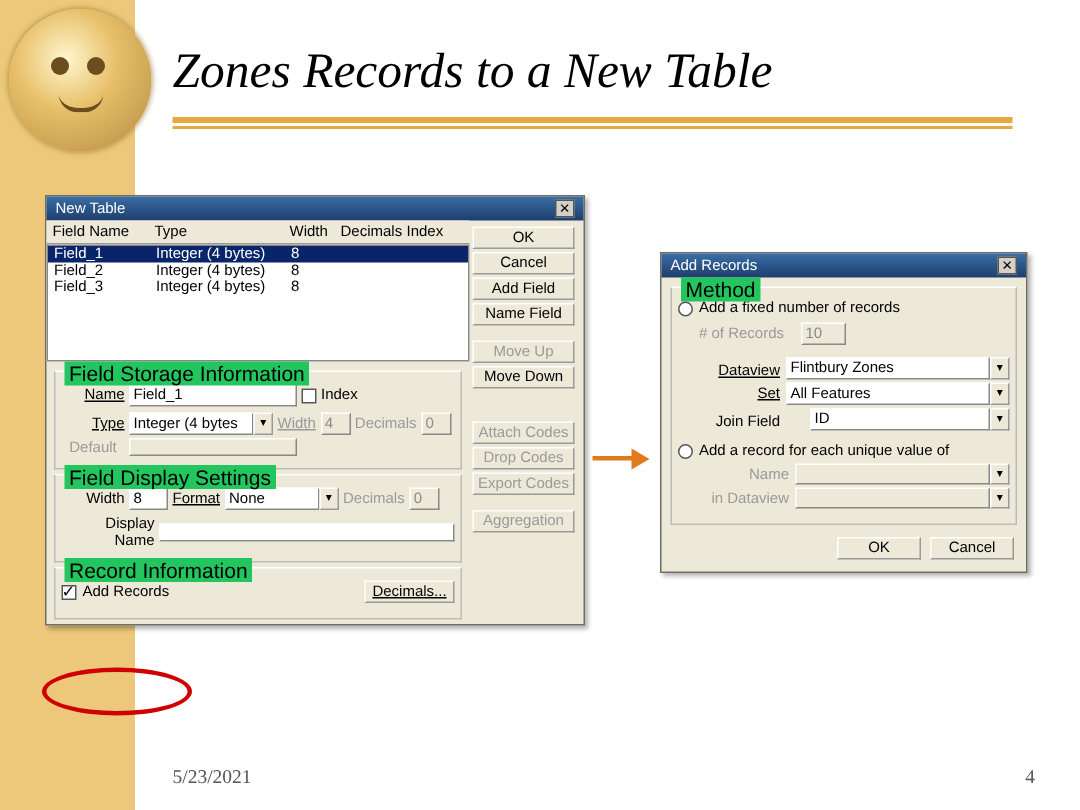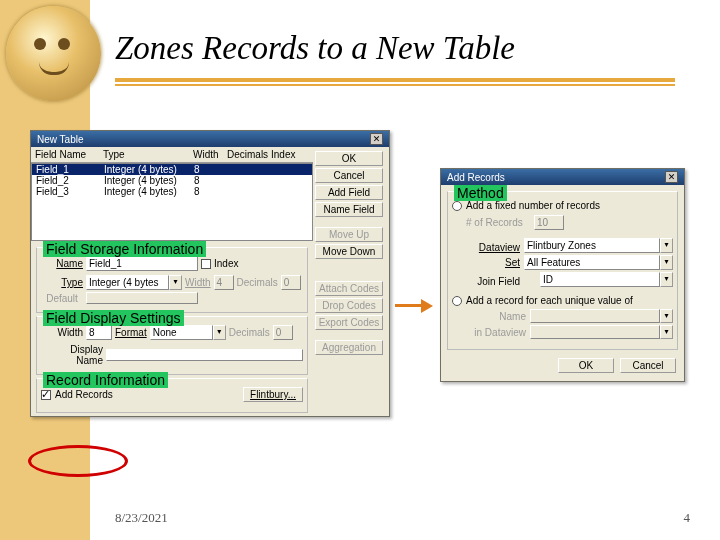--- a/index.html
+++ b/index.html
@@ -45,21 +45,21 @@
   .red-ring { position:absolute; border:3px solid #d00000; border-radius:50%; background:transparent; pointer-events:none; }
 </style>
 </head>
 <body>
 
 <div class="slide-bg"></div>
 <div class="sun"></div>
 <div class="title">Zones Records to a New Table</div>
 <div class="rule1"></div>
 <div class="rule2"></div>
-<div class="footer-date">8/23/2021</div>
+<div class="footer-date">5/23/2021</div>
 <div class="footer-num">4</div>
 
 <div class="dialog" style="left:30px; top:130px; width:360px;">
   <div class="titlebar">
     <span>New Table</span>
     <span class="closex">✕</span>
   </div>
   <div style="display:flex;">
     <div style="flex:1; padding:0 0 0 0;">
 
@@ -132,21 +132,21 @@
           <div class="inset" style="flex:1; height:12px;"></div>
         </div>
       </div>
 
       <div class="grp">
         <span class="grpt">Record Information</span>
         <div style="display:flex; align-items:center; gap:4px; margin:4px 0;">
           <span class="chk on"></span>
           <span class="lbl">Add Records</span>
           <div style="flex:1;"></div>
-          <div class="btn" style="width:60px; text-decoration:underline;">Flintbury...</div>
+          <div class="btn" style="width:60px; text-decoration:underline;">Decimals...</div>
         </div>
       </div>
     </div>
 
     <div style="width:76px; padding:4px 4px 4px 2px; display:flex; flex-direction:column; gap:2px;">
       <div class="btn">OK</div>
       <div class="btn">Cancel</div>
       <div class="btn" style="">Add Field</div>
       <div class="btn">Name Field</div>
       <div style="height:6px;"></div>

